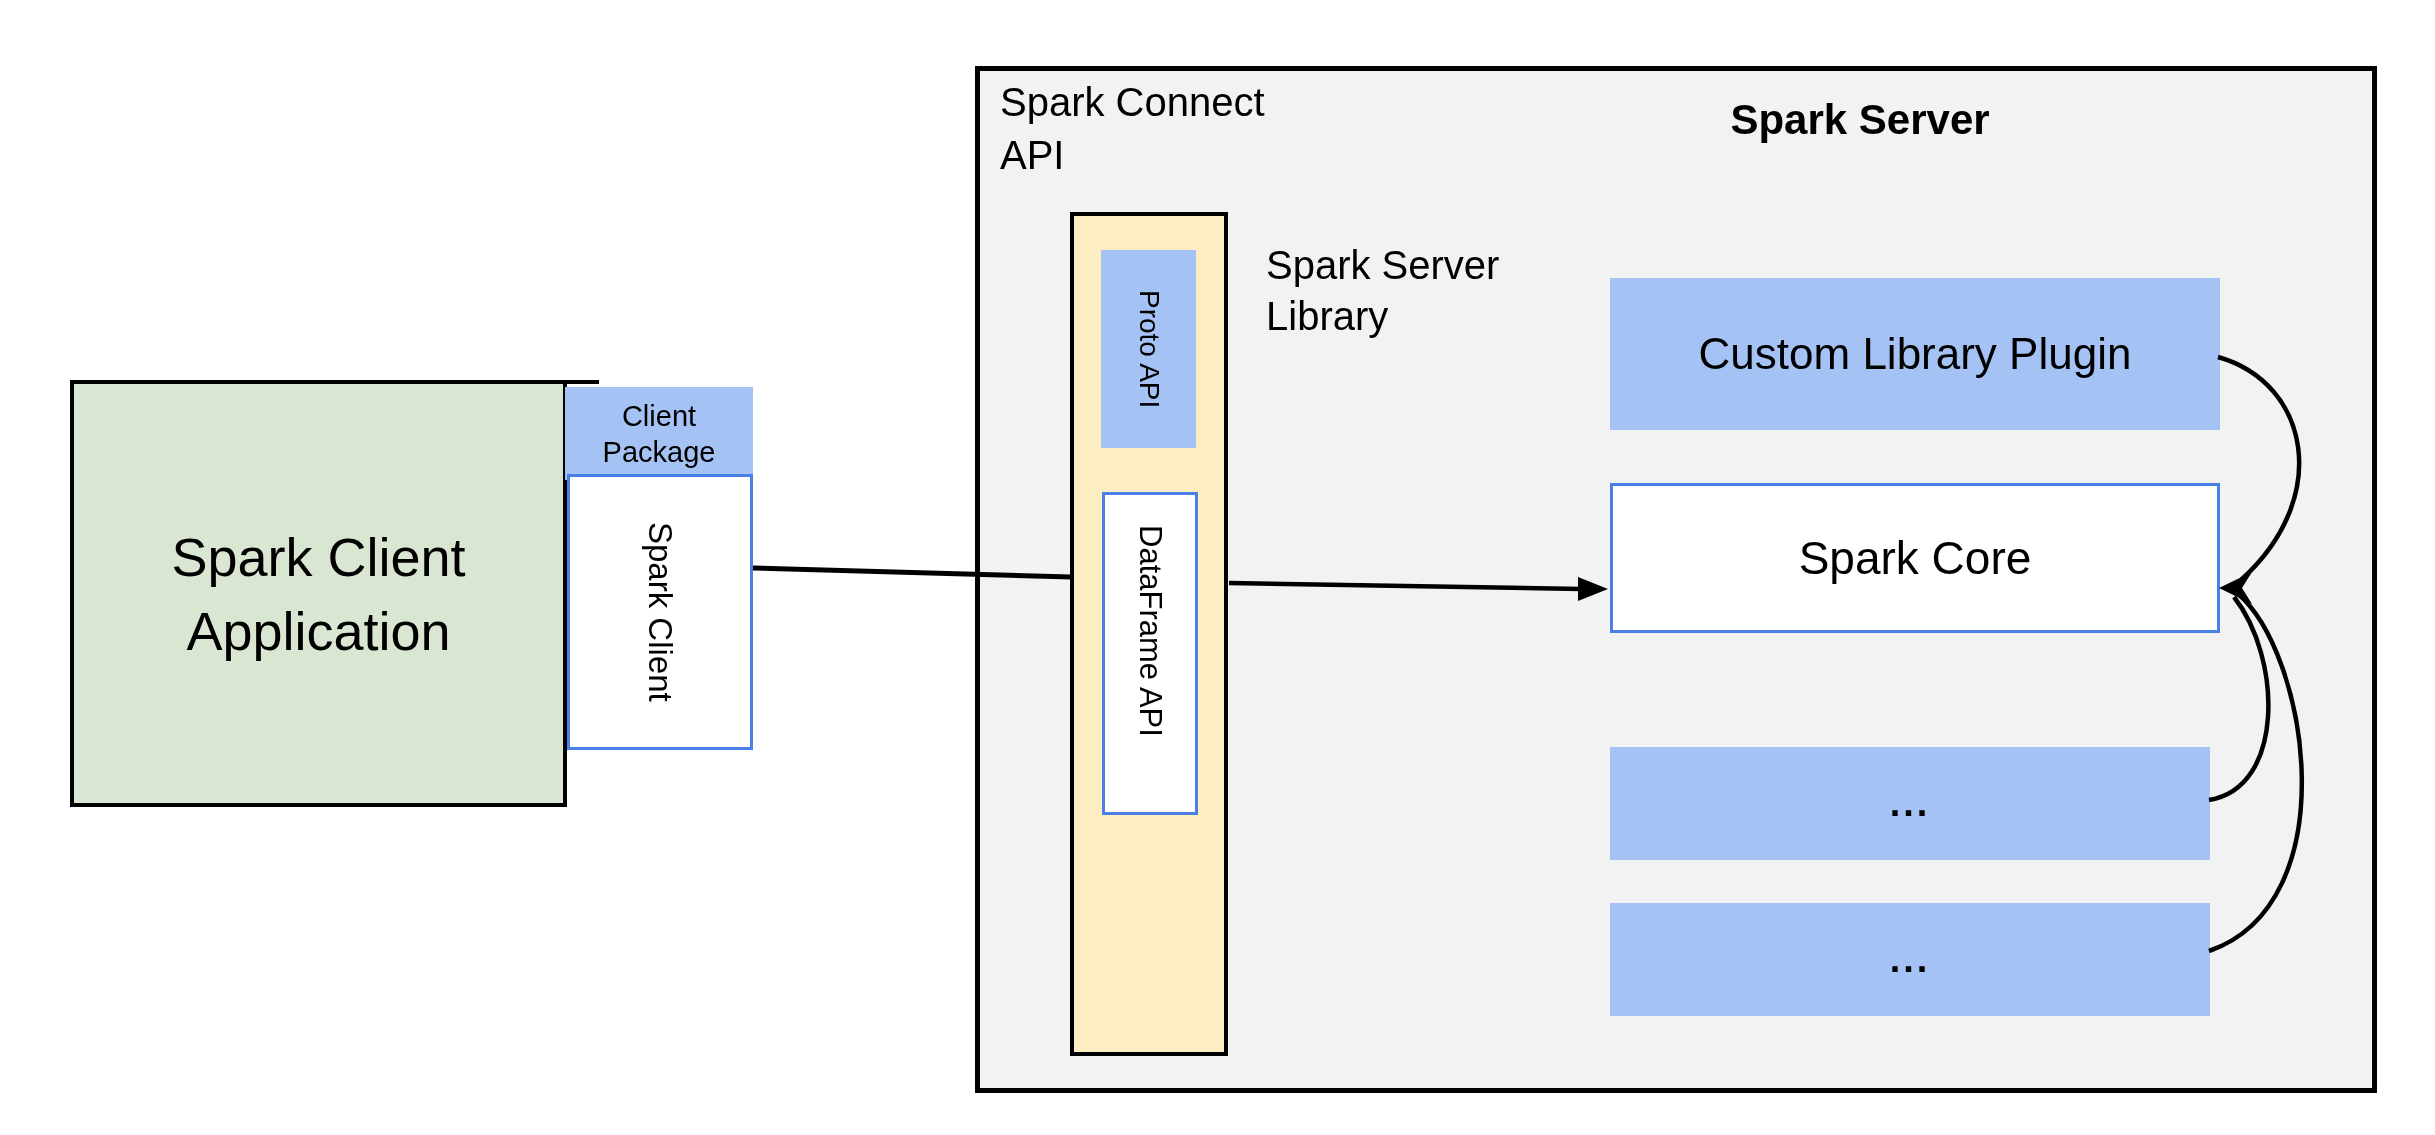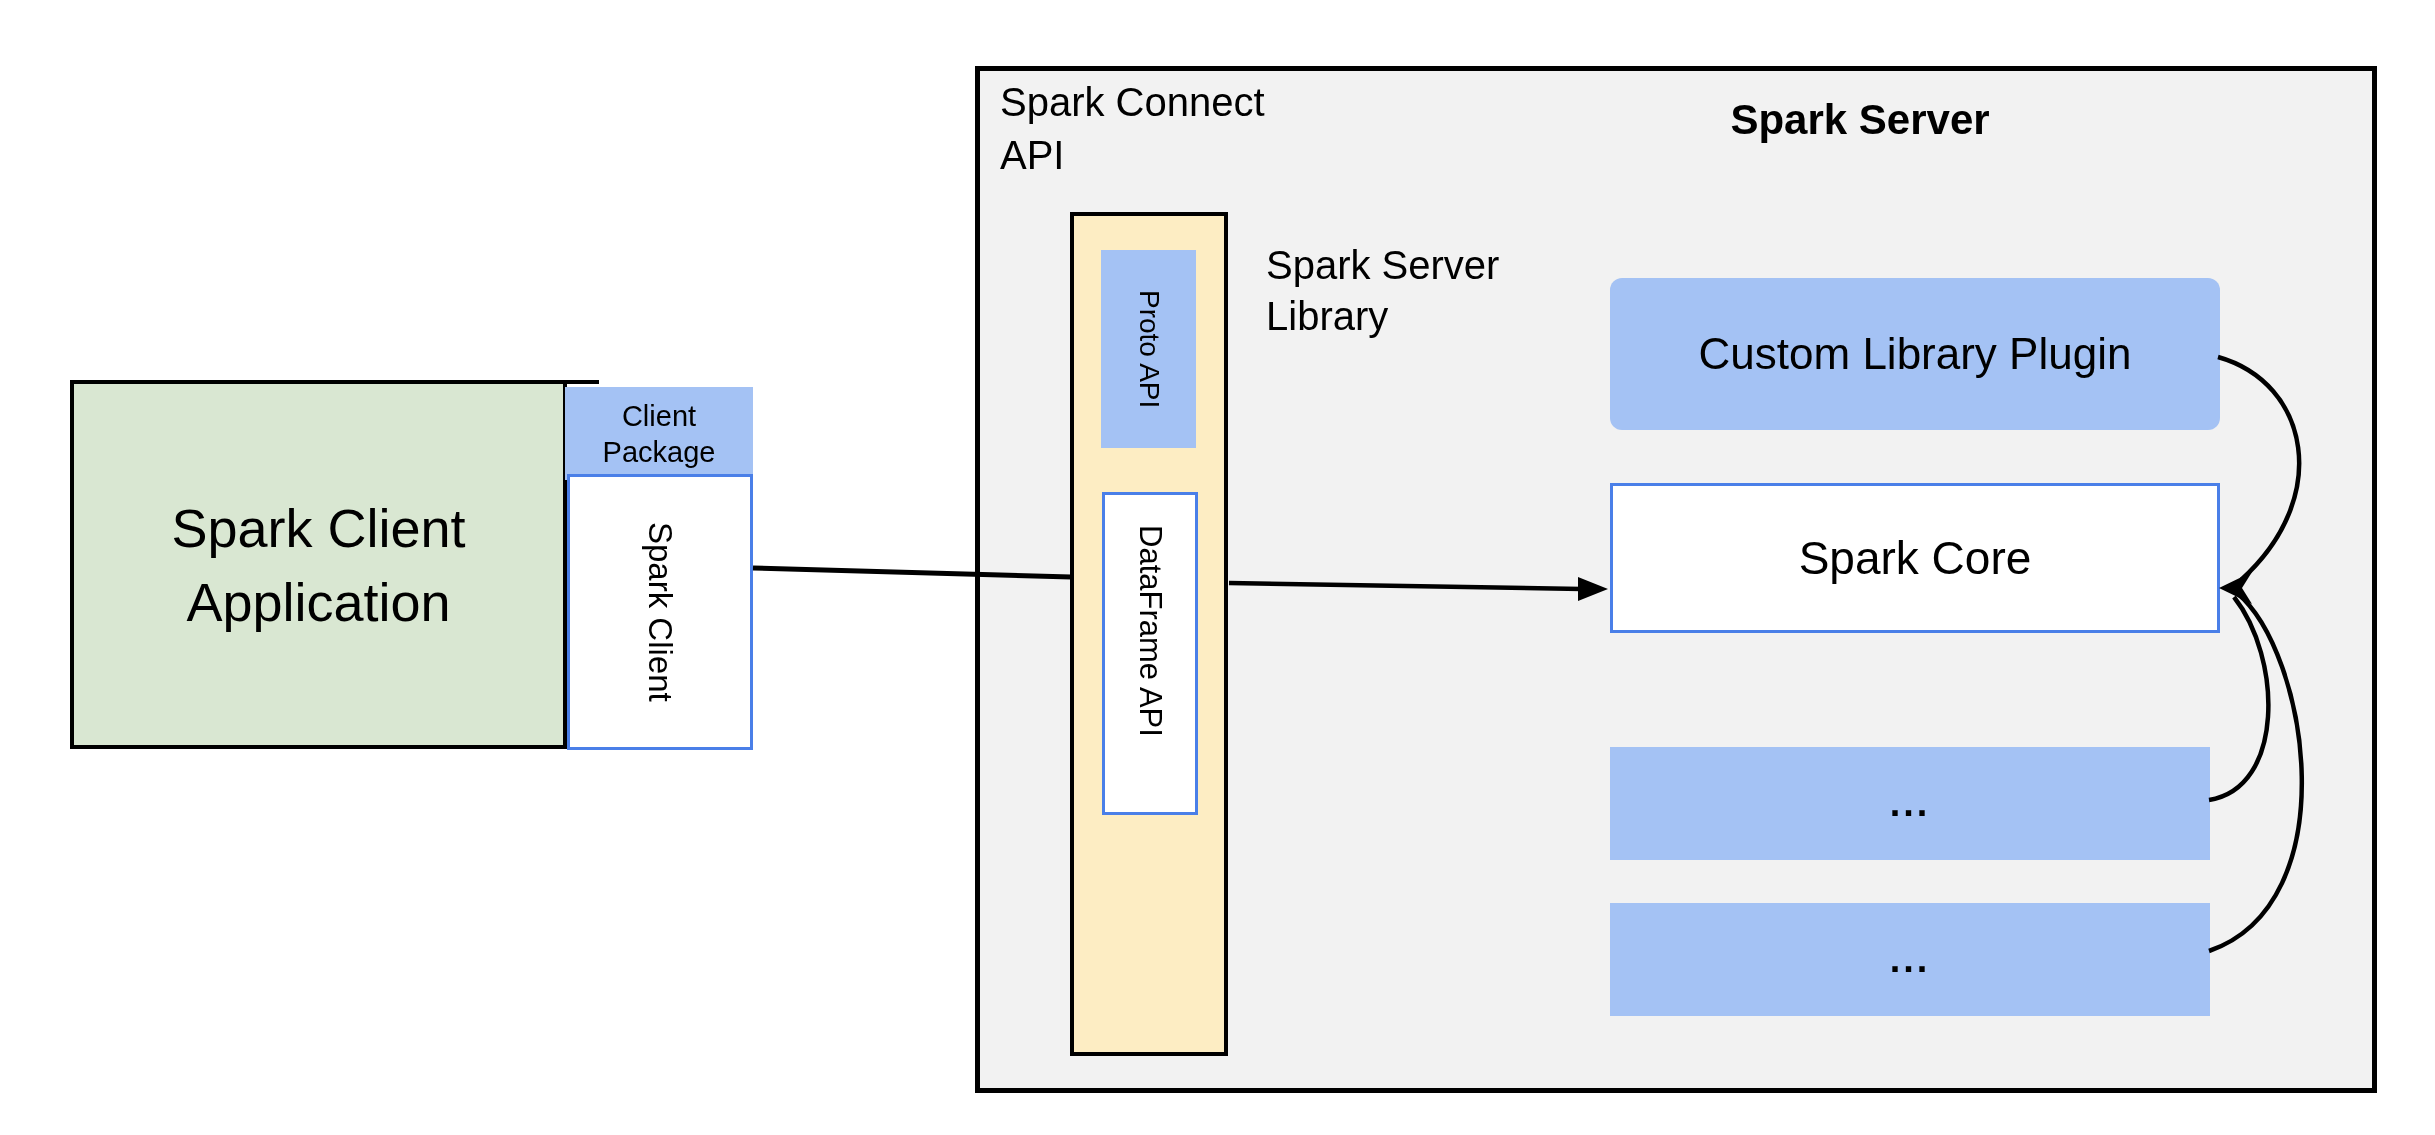--- a/index.html
+++ b/index.html
@@ -8,21 +8,21 @@
     font-family:"Liberation Sans","DejaVu Sans",sans-serif;color:#000;
   }
   .abs{position:absolute;box-sizing:border-box;}
   
   .server-box{
     left:975px;top:66px;width:1402px;height:1027px;
     background:#f2f2f2;border:5px solid #000;
   }
   
   .client-app{
-    left:70px;top:380px;width:497px;height:369px;
+    left:70px;top:380px;width:497px;height:427px;
     background:#d9e7d2;border:4px solid #000;
     display:flex;align-items:center;justify-content:center;text-align:center;
   }
   .client-app .lbl{font-size:54px;line-height:74px;width:360px;}
   .green-border-stub{left:563px;top:380px;width:36px;height:4px;background:#000;z-index:4;}
   .client-package{
     left:565px;top:387px;width:188px;height:93px;
     background:#a4c2f4;z-index:3;
     display:flex;align-items:center;justify-content:center;text-align:center;
   }
@@ -60,21 +60,21 @@
     left:1650px;top:96px;width:420px;
     font-size:42px;font-weight:bold;text-align:center;
   }
   .server-library-label{
     left:1266px;top:240px;width:285px;
     font-size:40px;line-height:51px;text-align:left;
   }
   
   .plugin-box{
     left:1610px;top:278px;width:610px;height:152px;
-    background:#a4c2f4;display:flex;align-items:center;justify-content:center;border-radius:12px;
+    background:#a4c2f4;display:flex;align-items:center;justify-content:center;
   }
   .plugin-box .lbl{font-size:44px;}
   .core-box{
     left:1610px;top:483px;width:610px;height:150px;
     background:#ffffff;border:3px solid #4a7fe8;
     display:flex;align-items:center;justify-content:center;
   }
   .core-box .lbl{font-size:46px;}
   .more-box-1{left:1610px;top:747px;width:600px;height:113px;}
   .more-box-2{left:1610px;top:903px;width:600px;height:113px;}

